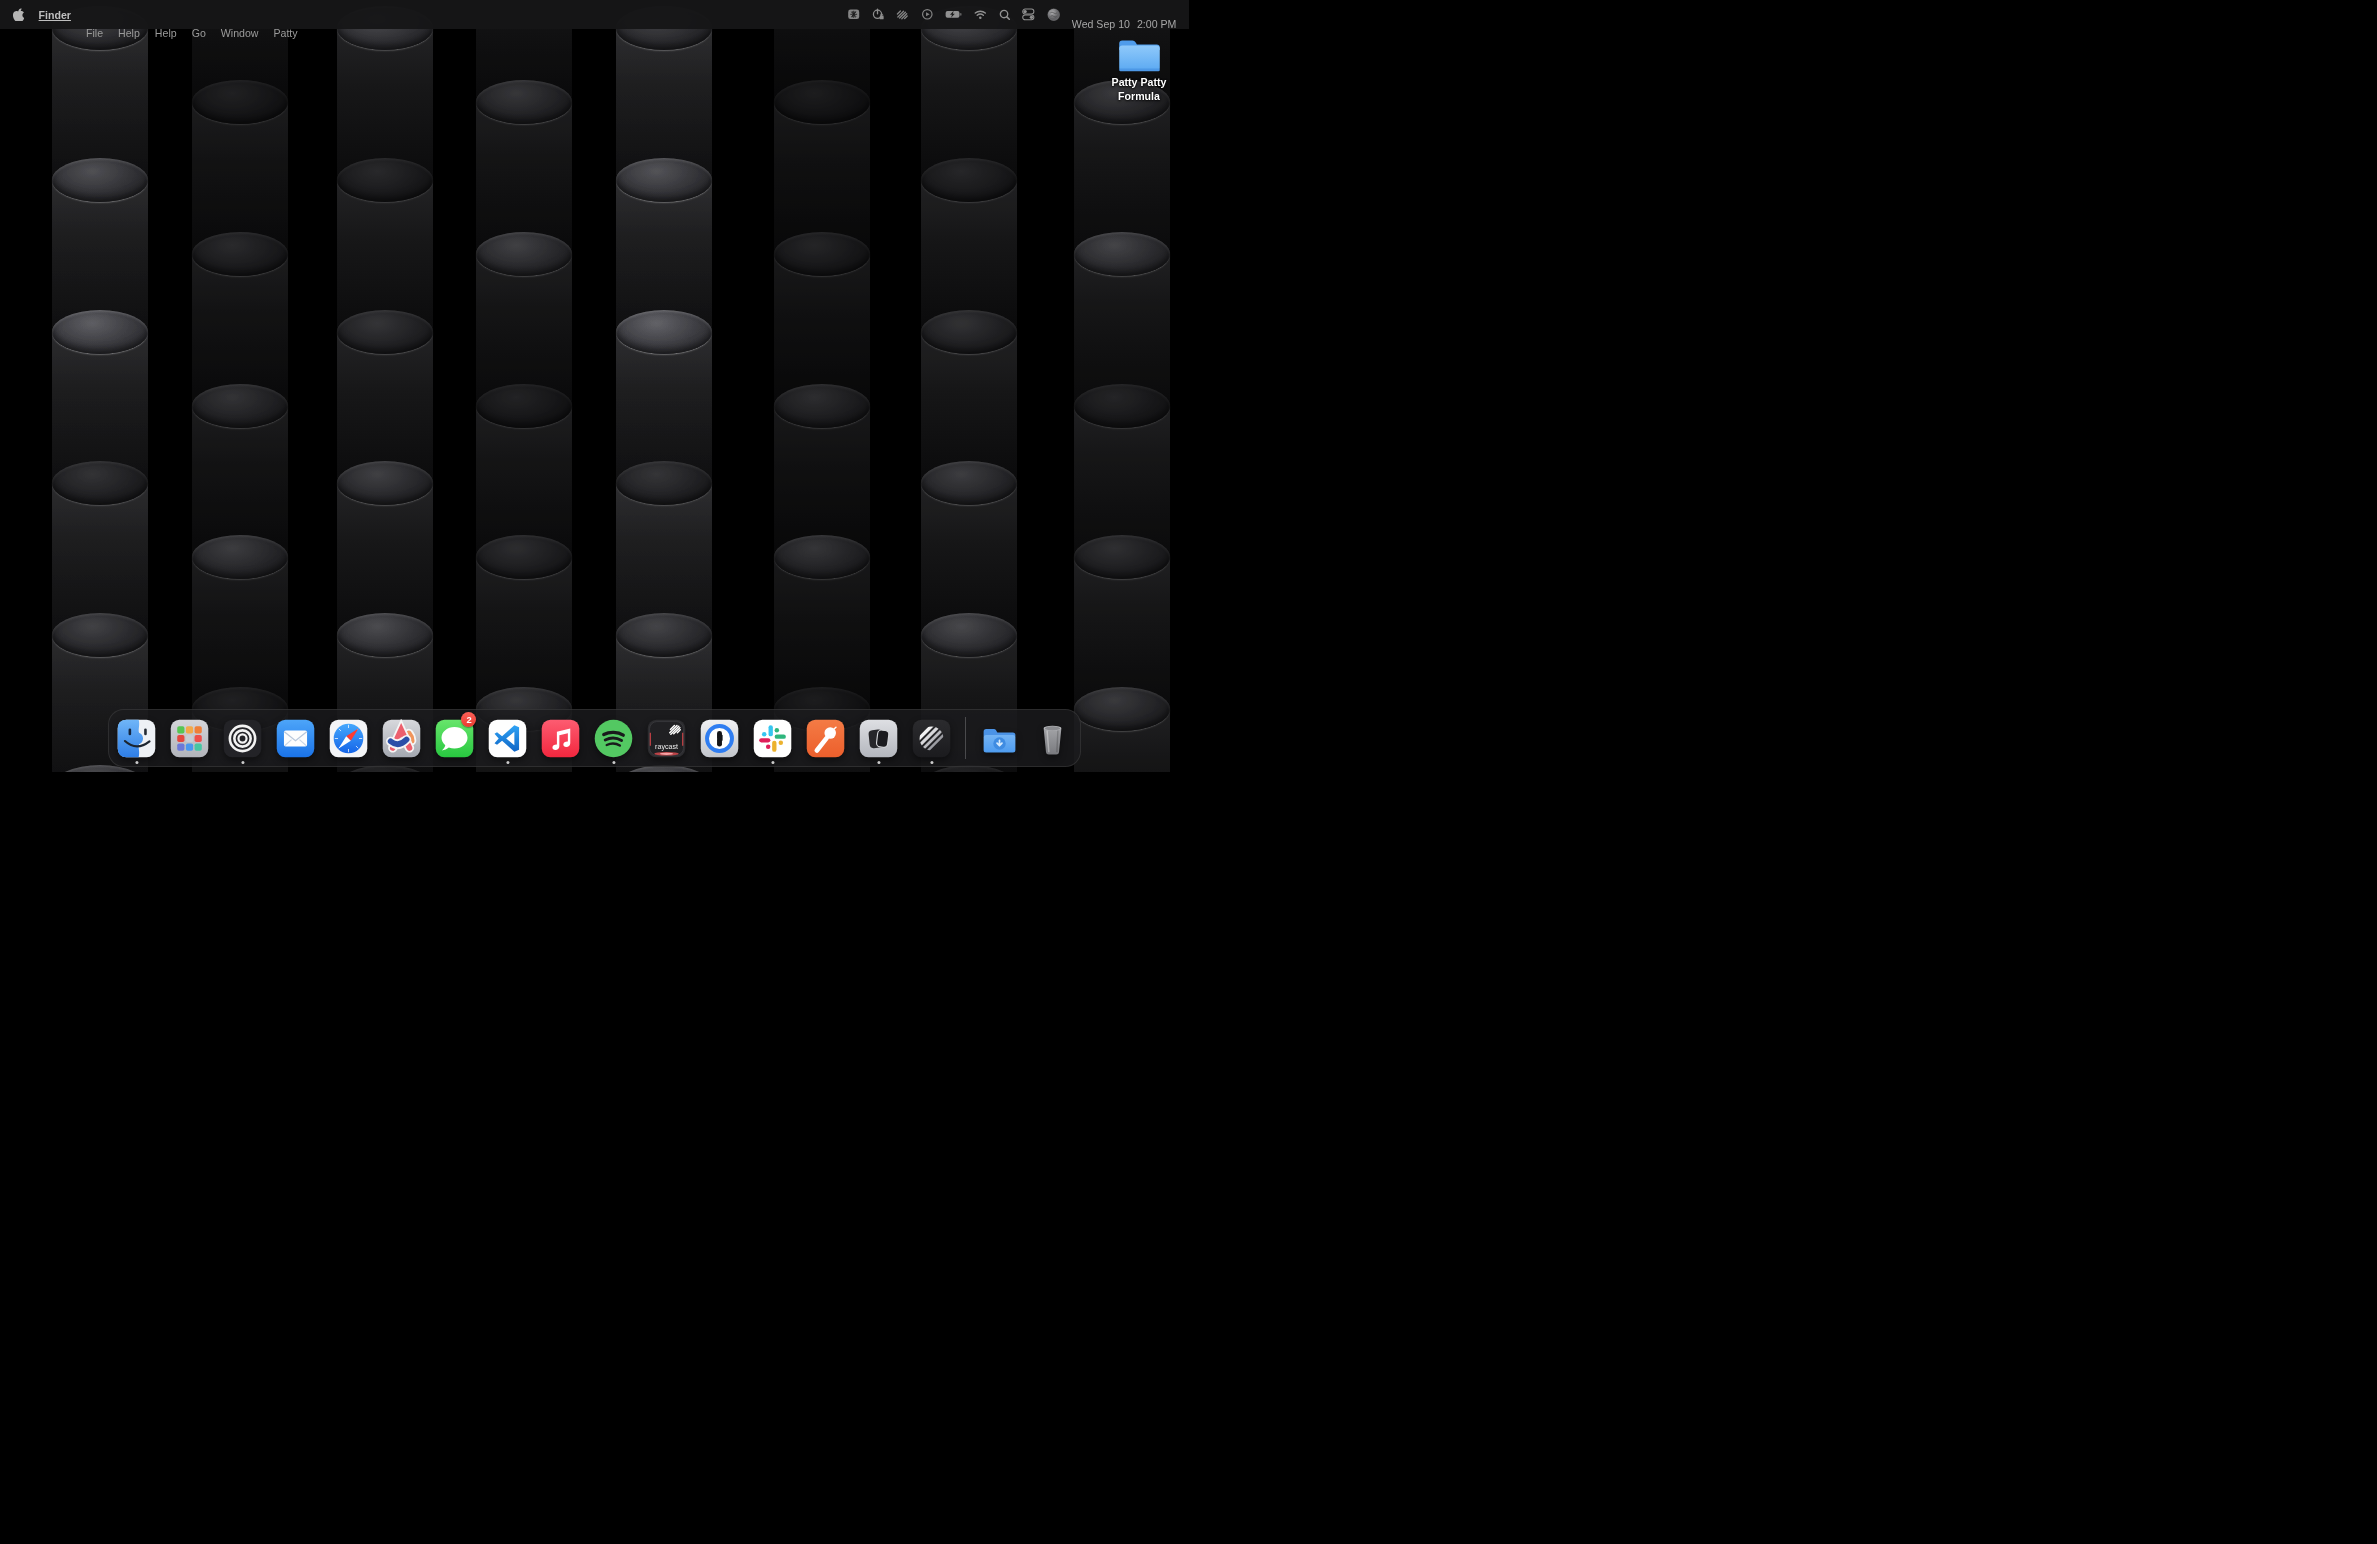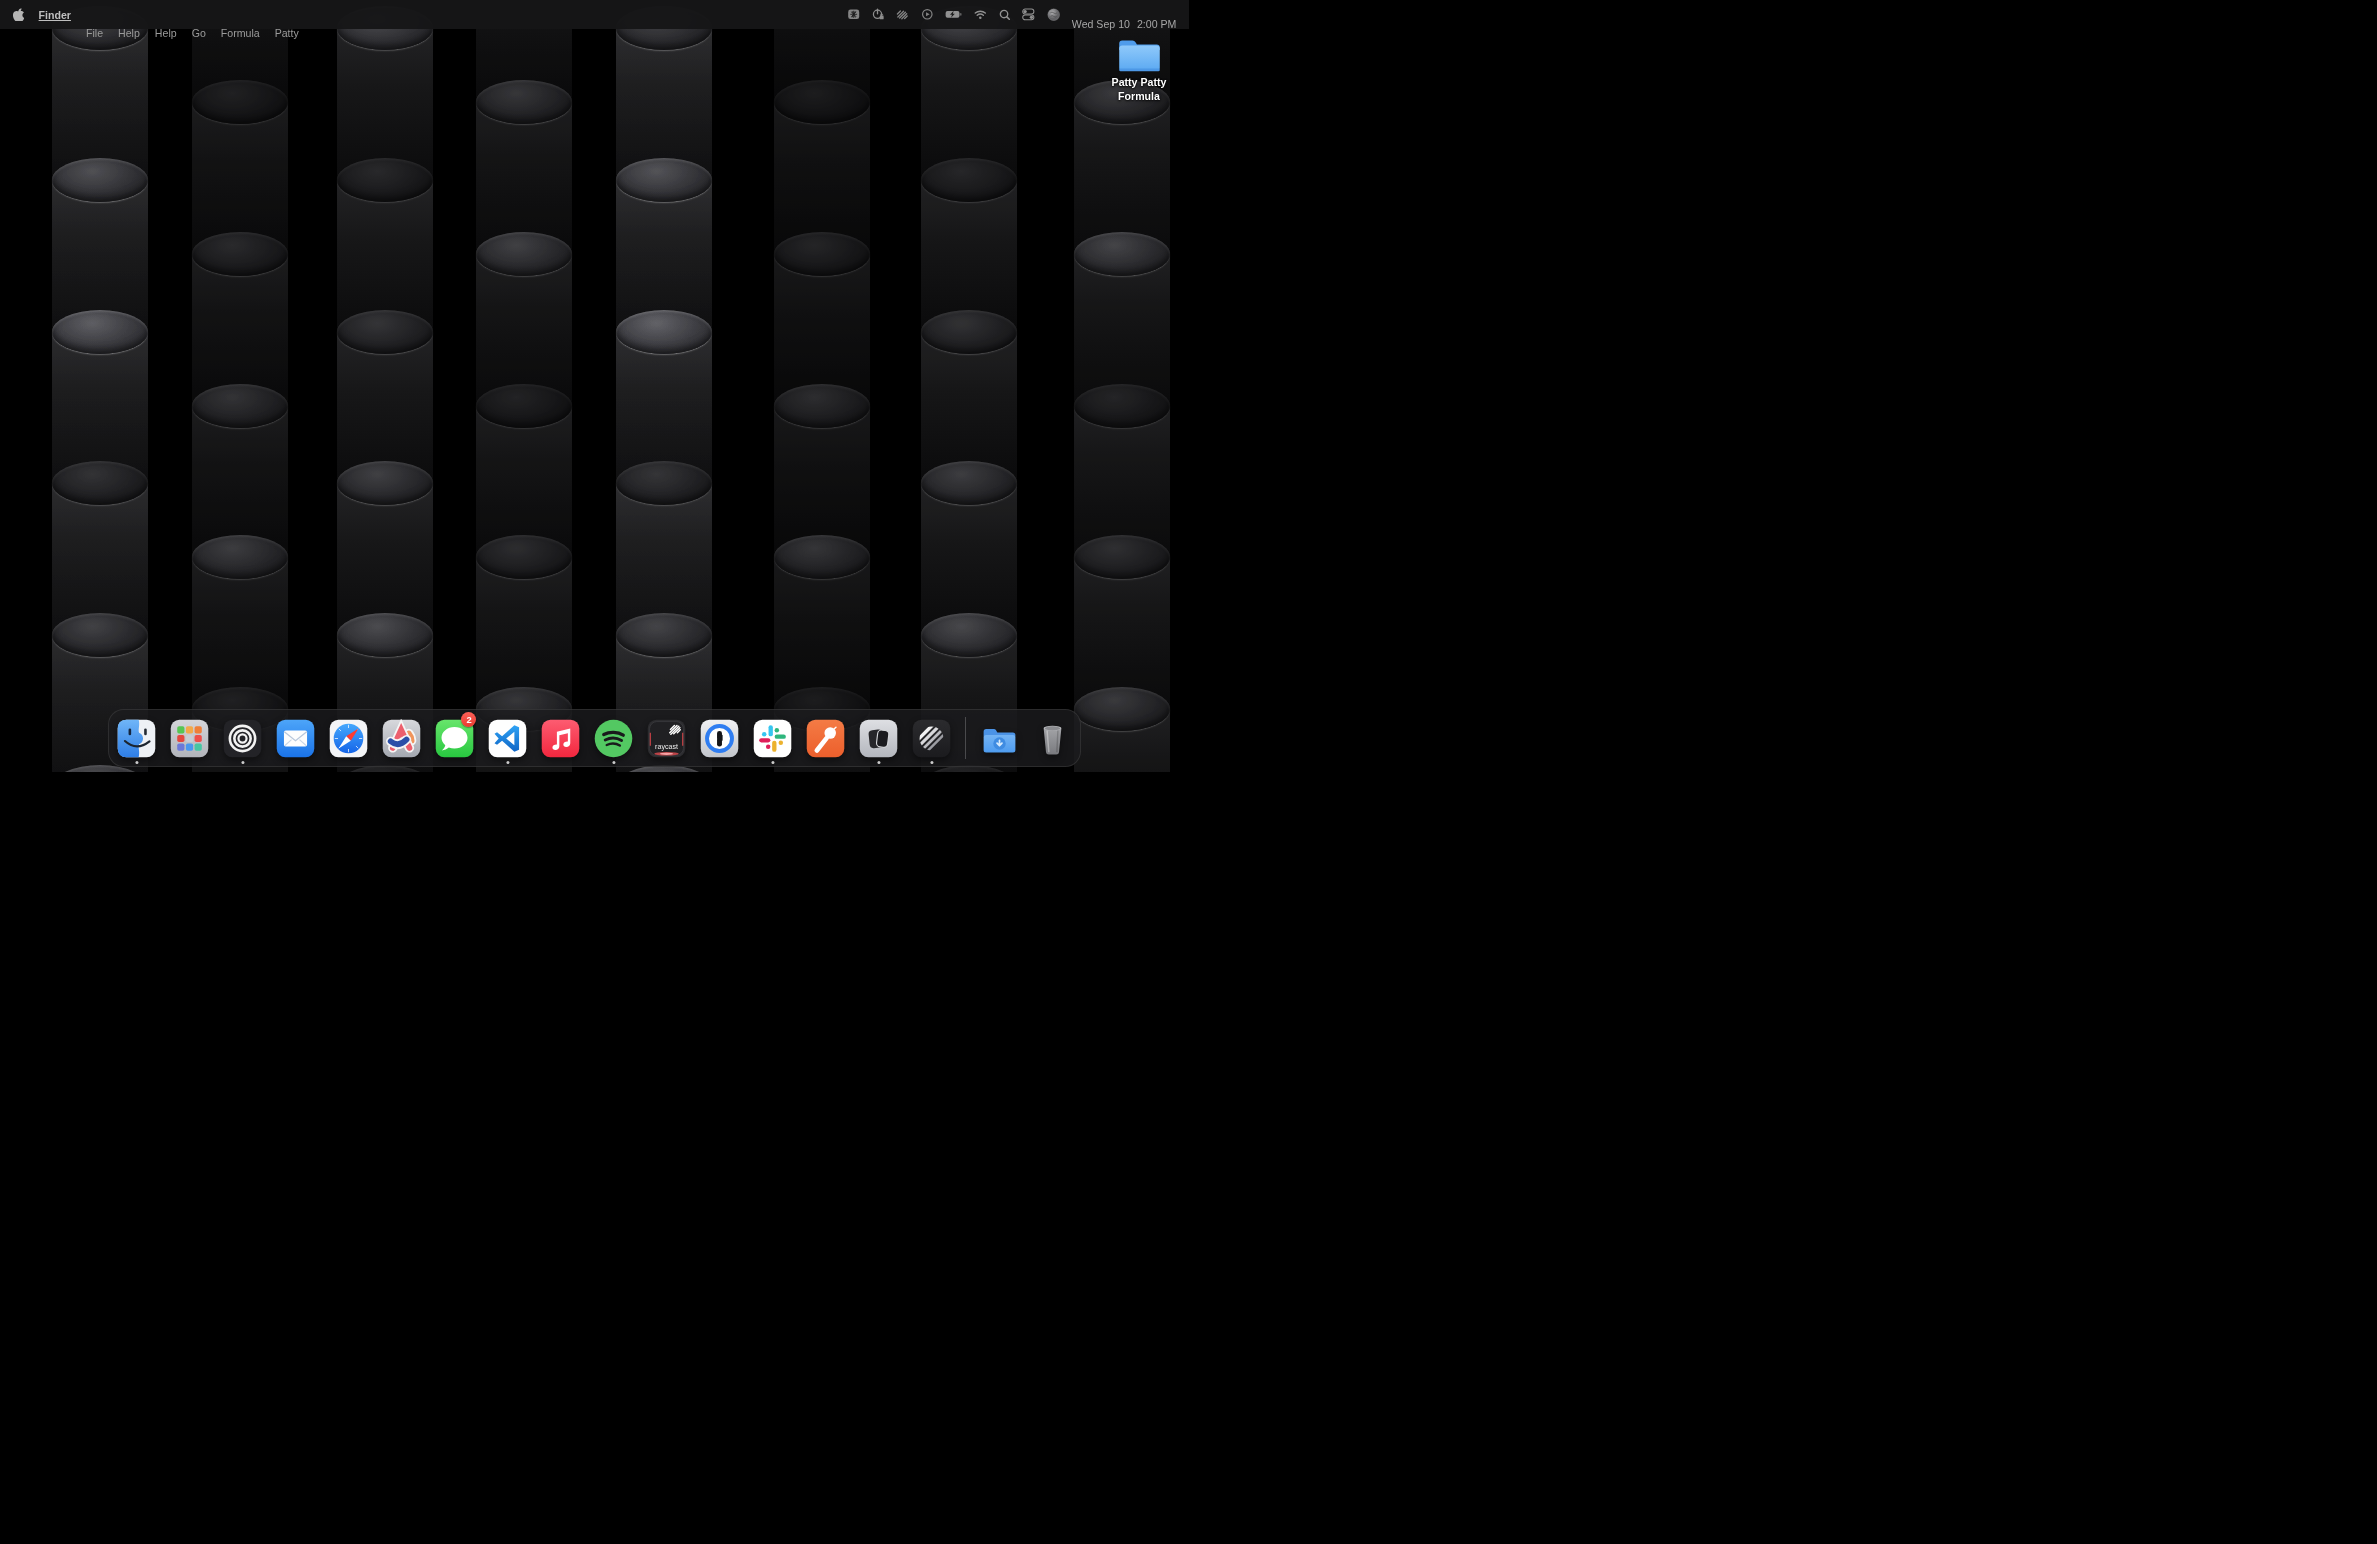--- a/index.html
+++ b/index.html
@@ -175,21 +175,21 @@
           c-1.3-1.9-3.3-2.2-4-2.2c-1.7-0.2-3.3,1-4.2,1c-0.9,0-2.2-1-3.6-1c-1.8,0-3.5,1.1-4.5,2.7
           c-1.9,3.3-0.5,8.3,1.4,11c0.9,1.3,2,2.8,3.5,2.7c1.4-0.1,1.9-0.9,3.6-0.9c1.7,0,2.2,0.9,3.6,0.9
           c1.5,0,2.5-1.3,3.4-2.7c1.1-1.5,1.5-3,1.5-3.1C17.6,15.4,14.7,14.2,14.6,11.2z"></path>
         </svg>
       </span>
       <span class="app-name">Finder</span>
       <span class="menu-item">File</span>
       <span class="menu-item">Help</span>
       <span class="menu-item">Help</span>
       <span class="menu-item">Go</span>
-      <span class="menu-item">Formula</span>
+      <span class="menu-item">Window</span>
       <span class="menu-item">Patty</span>
     </div>
 
     <div class="menubar-right">
       <span class="sicon">
         <svg width="13.4" height="12.6" viewBox="0 0 17 16">
           <rect x="1.5" y="2" width="14" height="12" rx="3" fill="#8f8f8f"></rect>
           <g stroke="#1c1c1c" stroke-width="1.1" stroke-linecap="round">
             <line x1="8.5" y1="4" x2="8.5" y2="12"></line>
               <line x1="4.7" y1="8" x2="12.3" y2="8"></line>

